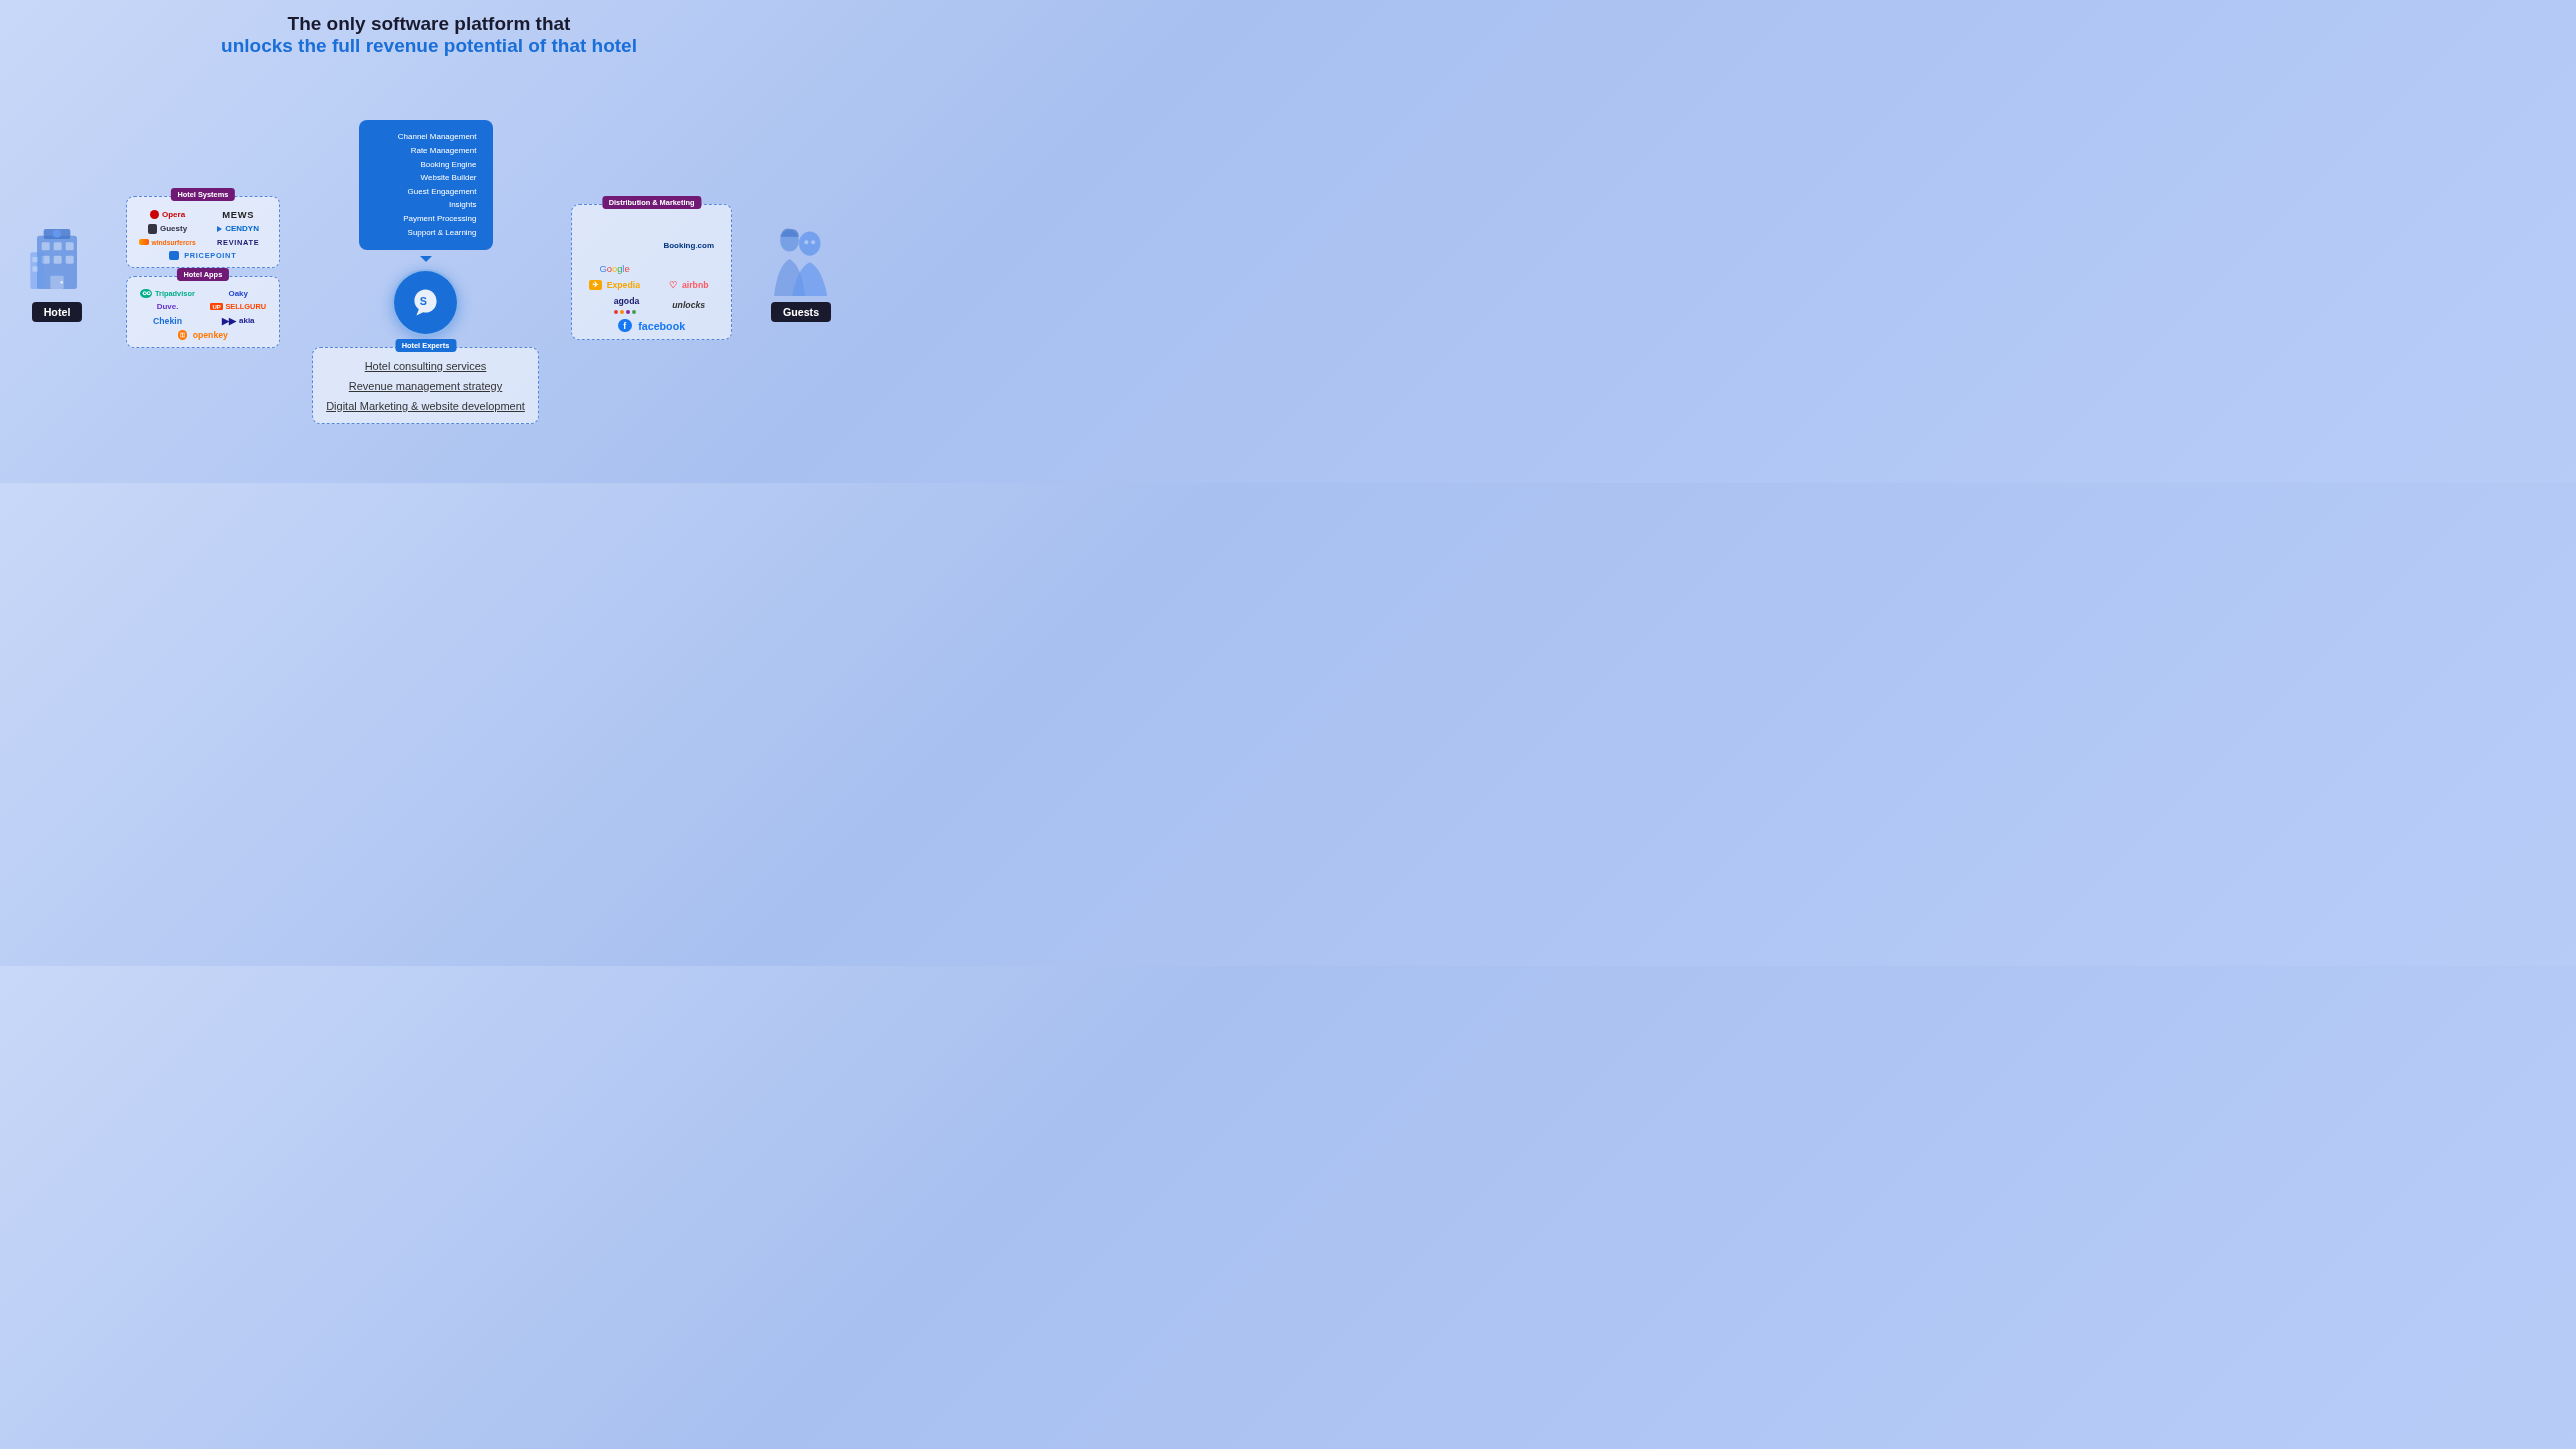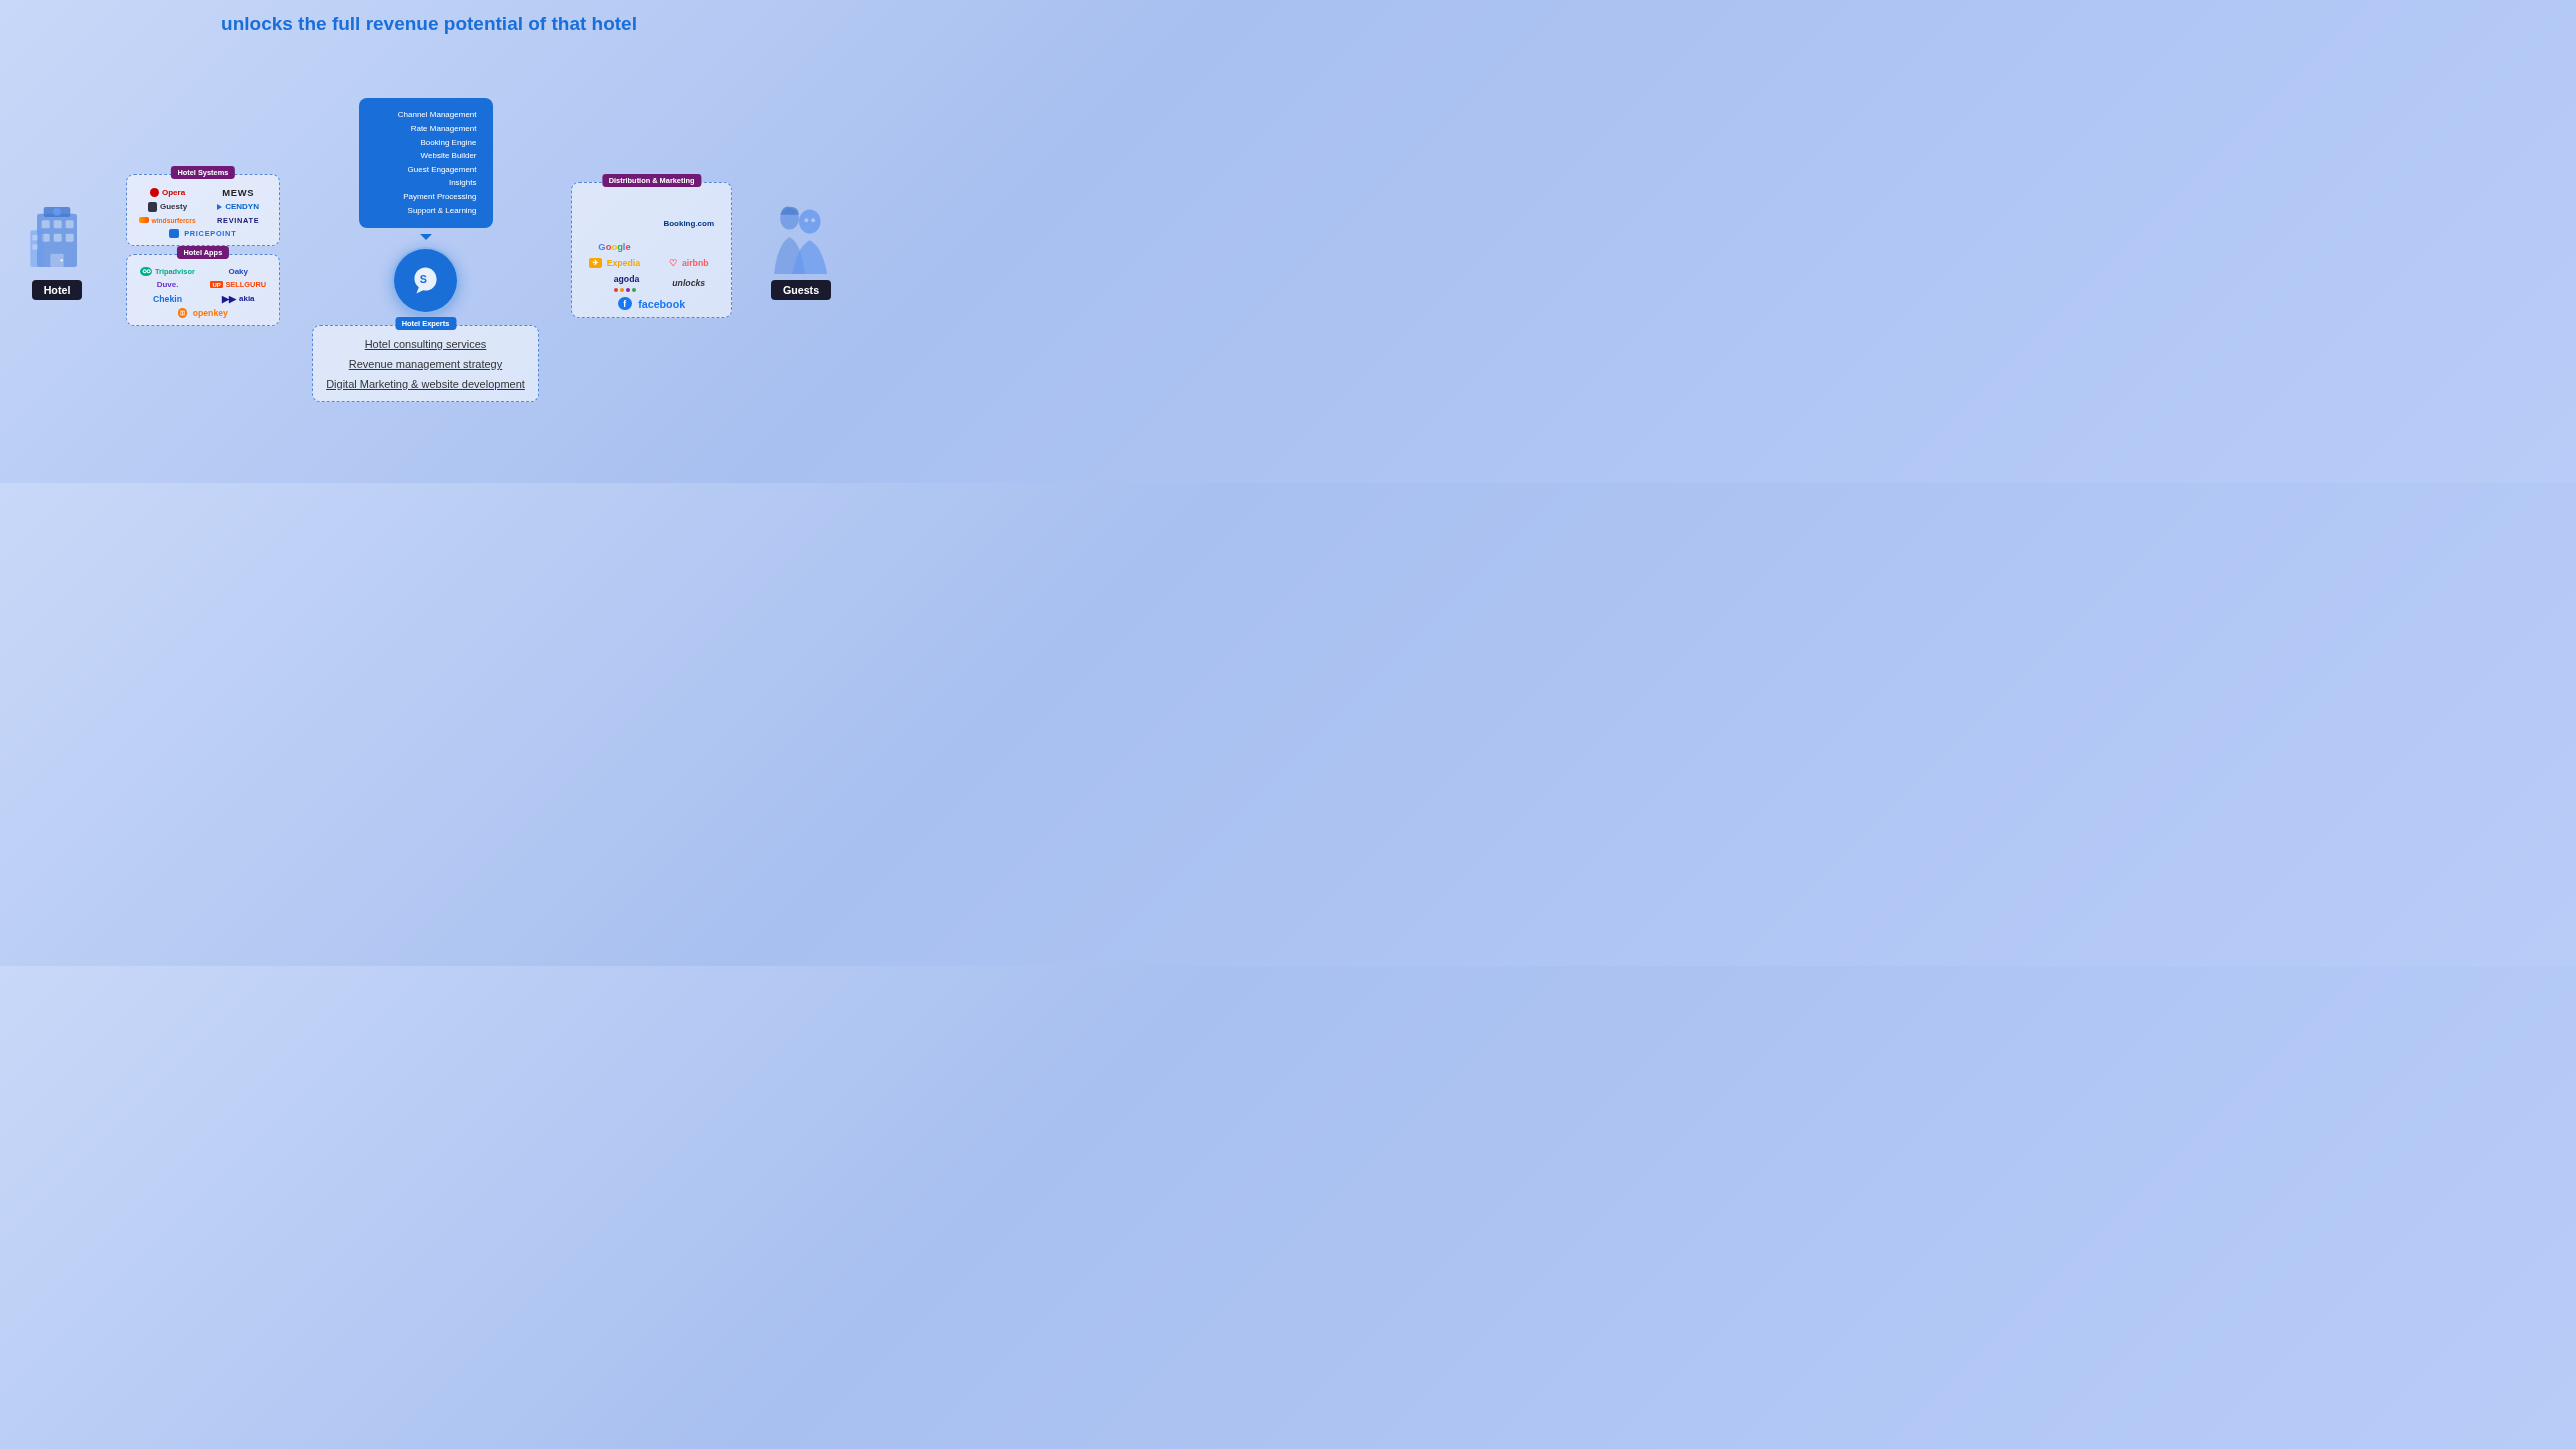--- a/index.html
+++ b/index.html
@@ -263,21 +263,21 @@
     .text-revinate { color: #1a1a6e; font-weight: 800; font-size: 7.4px; letter-spacing: 0.7px; }
     .text-pricepoint { color: #1a6ed8; font-weight: 800; font-size: 7.4px; letter-spacing: 0.7px; }
     .text-tripadvisor { color: #00af87; font-weight: 700; font-size: 7.4px; }
     .text-oaky { color: #2244cc; font-weight: 800; font-size: 8px; }
     .text-duve { color: #6633cc; font-weight: 800; font-size: 8px; }
     .text-sellguru { color: #ff4400; font-weight: 800; font-size: 7.4px; }
     .text-chekin { color: #1a6ed8; font-weight: 800; font-size: 8.7px; }
     .text-akia { color: #1a1a8e; font-weight: 800; font-size: 8px; }
     .text-openkey { color: #ff7700; font-weight: 800; font-size: 8.7px; }
 
-    .text-google { font-weight: 700; font-size: 9.4px; margin-top: 46px; }
+    .text-google { font-weight: 400; font-size: 9.4px; margin-top: 46px; }
     .text-google .g { color: #4285F4; }
     .text-google .o1 { color: #EA4335; }
     .text-google .o2 { color: #FBBC05; }
     .text-google .g2 { color: #34A853; }
     .text-google .l { color: #4285F4; }
     .text-google .e { color: #EA4335; }
 
     .text-booking { color: #003580; font-weight: 800; font-size: 8px; }
     .text-expedia { color: #f7a600; font-weight: 800; font-size: 8.7px; }
     .text-airbnb { color: #ff5a5f; font-weight: 800; font-size: 8.7px; }
@@ -340,20 +340,21 @@
       color: #1a1a8e;
       font-size: 9.4px;
     }
   </style>
 </head>
 <body>
 
 <div class="main-container">
 
   <div class="title-section">
+    <div class="title-line1">The only software platform that</div>
     <div class="title-line2">unlocks the full revenue potential of that hotel</div>
   </div>
 
   <div class="diagram-area">
 
     <div class="hotel-side">
       <svg class="hotel-illustration" viewBox="0 0 90 110">
 
         <rect x="15" y="20" width="60" height="80" rx="4" fill="#5588dd" opacity="0.7"></rect>
         <rect x="25" y="10" width="40" height="15" rx="3" fill="#4477cc" opacity="0.8"></rect>

